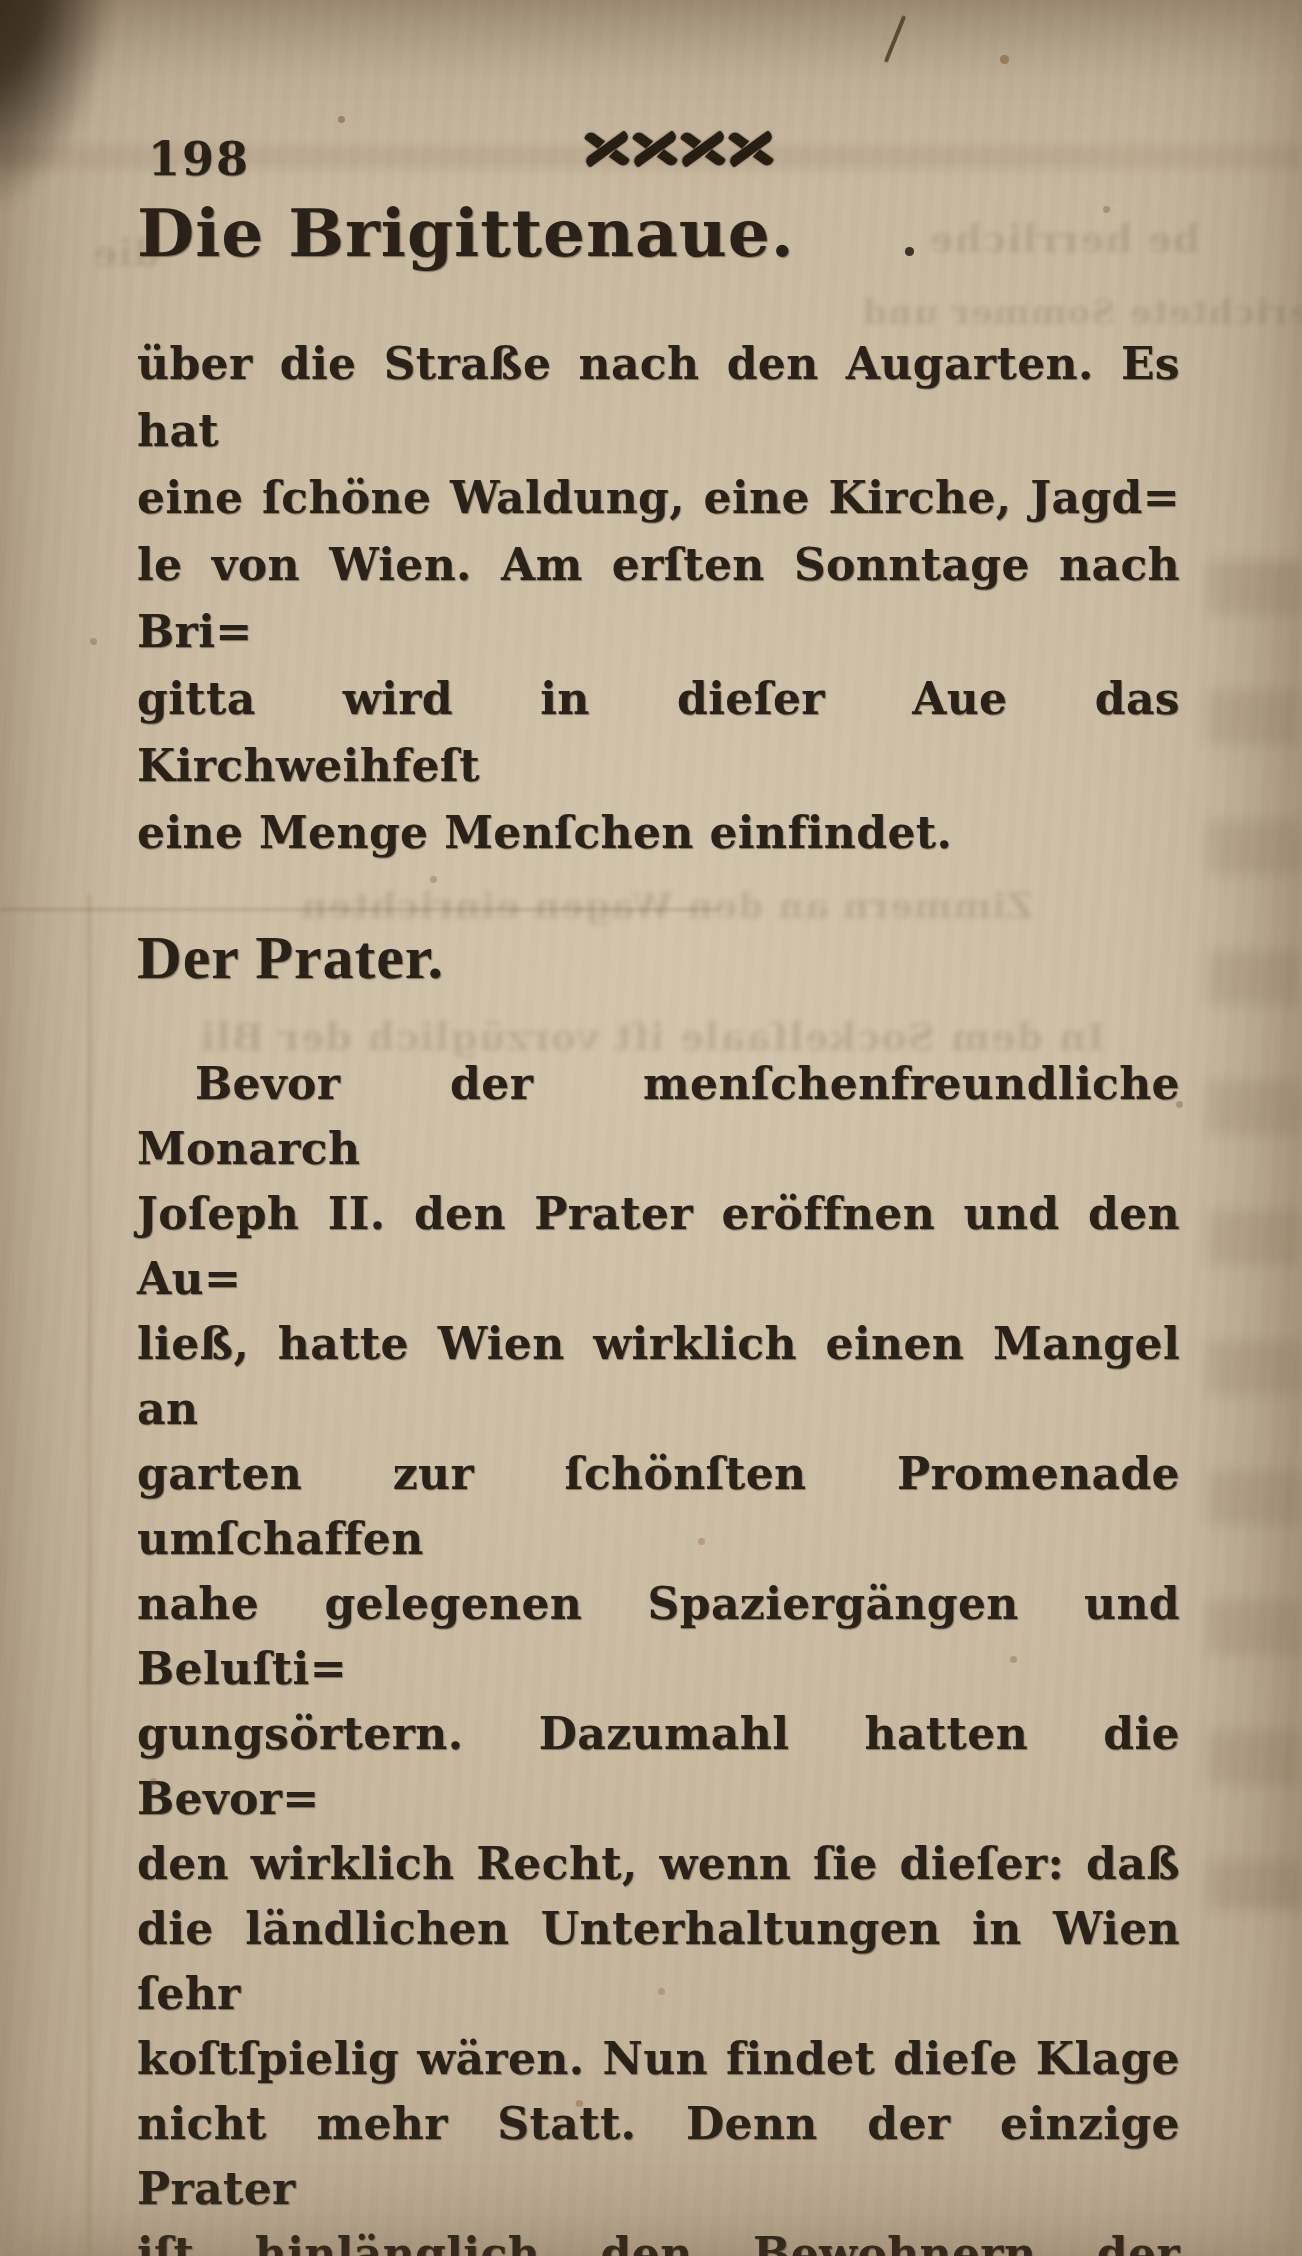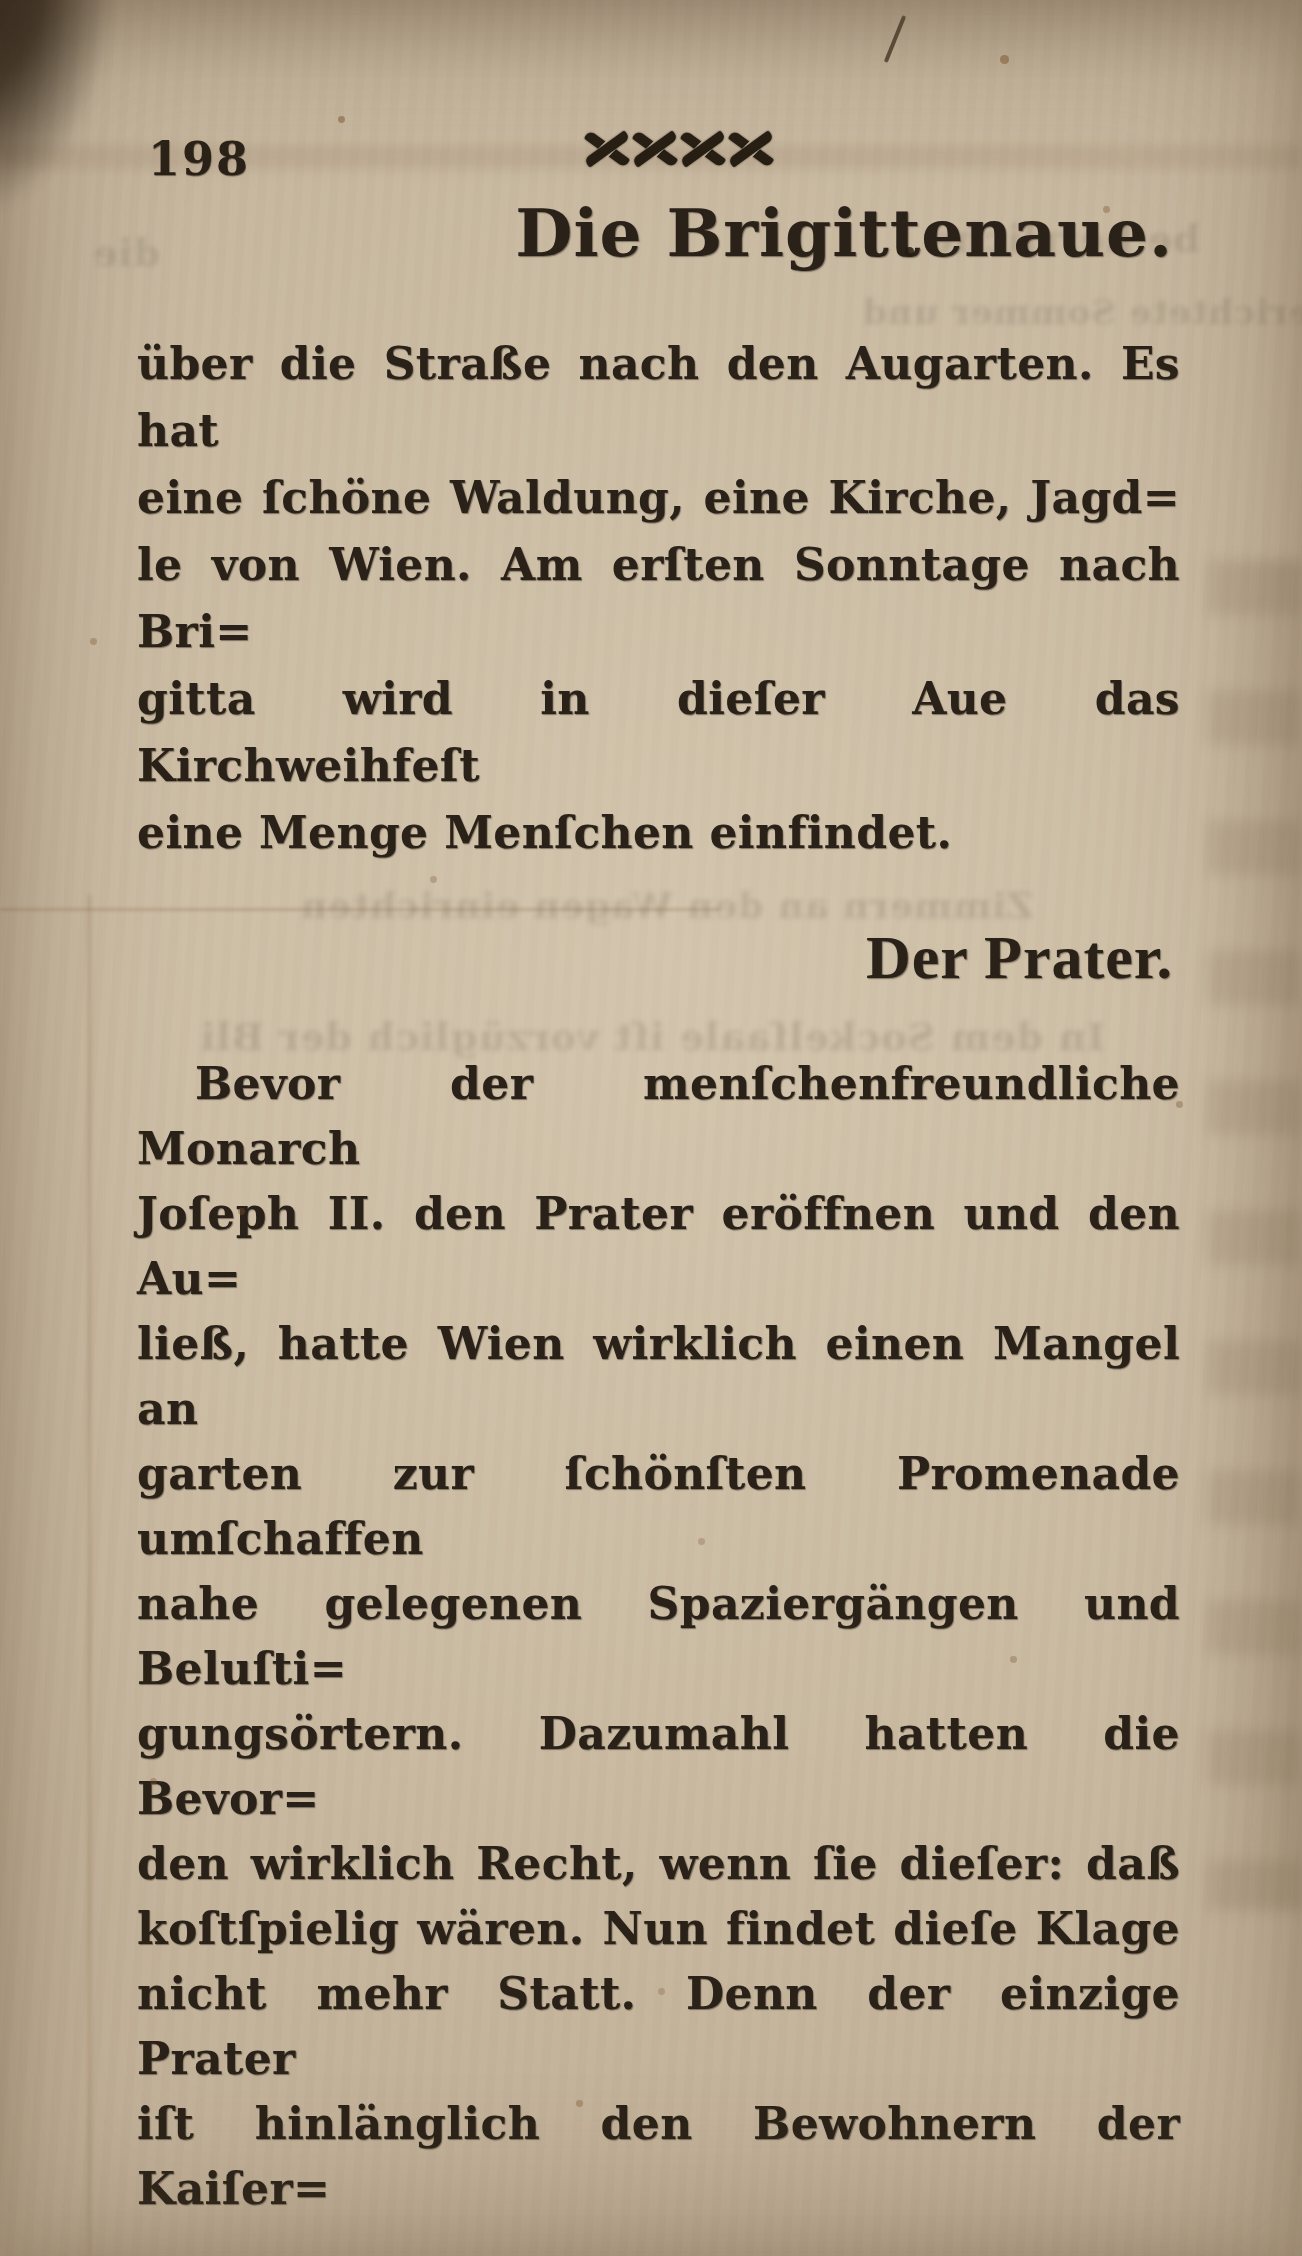--- a/index.html
+++ b/index.html
@@ -92,22 +92,22 @@
   .fx::before,.fx::after{
     content:"";position:absolute;left:50%;top:50%;width:50px;height:10px;
     background:#271f14;border-radius:6px 2px 6px 2px;
     box-shadow:0 0 2px rgba(39,31,20,.8);
   }
   .fx::before{transform:translate(-50%,-50%) rotate(36deg);}
   .fx::after{transform:translate(-50%,-50%) rotate(-36deg);}
   .fx i{position:absolute;left:50%;top:50%;width:13px;height:13px;background:#c9b9a1;
     transform:translate(-50%,-50%) rotate(45deg);}
   .h1,.h2{
-    position:absolute;left:130px;width:1043px;z-index:3;margin:0;
-    text-align:right;font-weight:700;
+    position:absolute;left:137px;width:1043px;z-index:3;margin:0;
+    text-align:left;font-weight:700;
     text-shadow:1px 1px 1.2px rgba(42,34,24,.5);
   }
   .h1{top:194px;font-size:66px;letter-spacing:1px;}
   .h2{top:922px;font-size:62px;letter-spacing:1px;font-family:Liberation Serif, serif;}
   .para{
     position:absolute;left:137px;width:1043px;z-index:3;
     font-size:44px;font-weight:700;letter-spacing:.4px;
     text-shadow:.8px .8px 1.1px rgba(42,34,24,.5);
   }
   .p1{top:330px;line-height:67px;}
@@ -162,19 +162,20 @@
 
   <h2 class="h2">Der Prater.</h2>
   <div class="para p2">
     <div class="l indent">Bevor der menſchenfreundliche Monarch</div>
     <div class="l">Joſeph II. den Prater eröffnen und den Au=</div>
     <div class="l">ließ, hatte Wien wirklich einen Mangel an</div>
     <div class="l">garten zur ſchönſten Promenade umſchaffen</div>
     <div class="l">nahe gelegenen Spaziergängen und Beluſti=</div>
     <div class="l">gungsörtern. Dazumahl hatten die Bevor=</div>
     <div class="l">den wirklich Recht, wenn ſie dieſer: daß</div>
+    <div class="l">die ländlichen Unterhaltungen in Wien ſehr</div>
     <div class="l">koſtſpielig wären. Nun findet dieſe Klage</div>
     <div class="l">nicht mehr Statt. Denn der einzige Prater</div>
     <div class="l">iſt hinlänglich den Bewohnern der Kaiſer=</div>
 
   </div>
 
 </div>
 
 </body></html>

